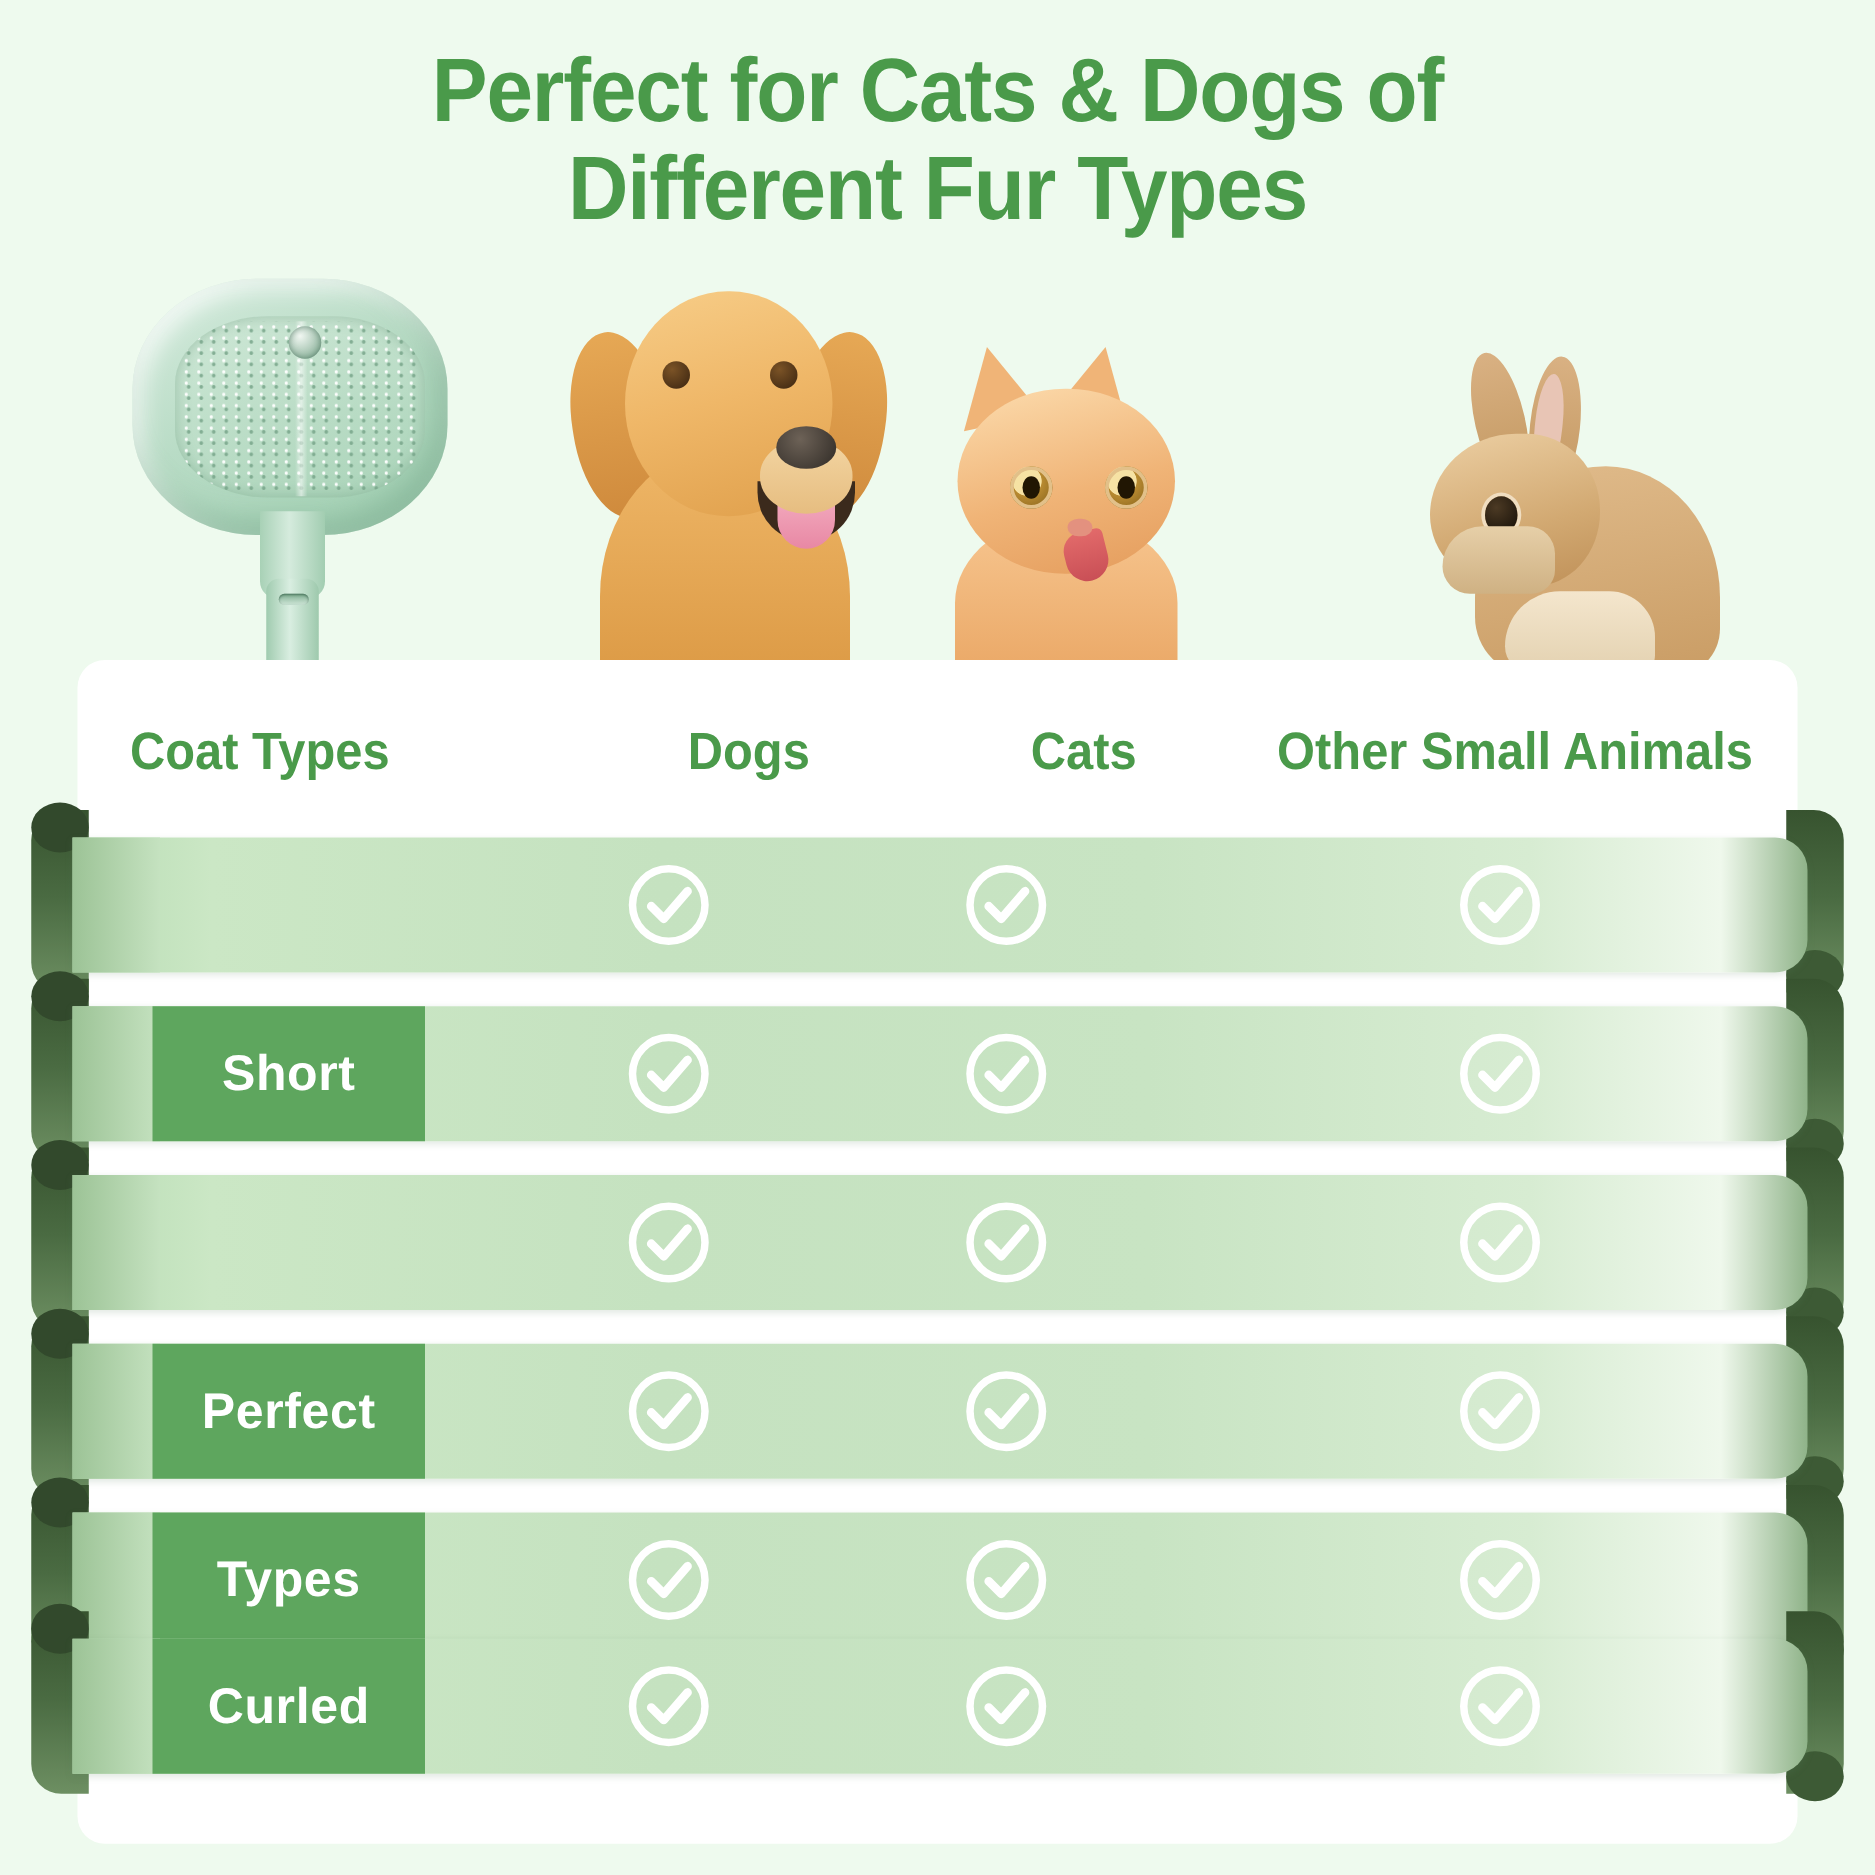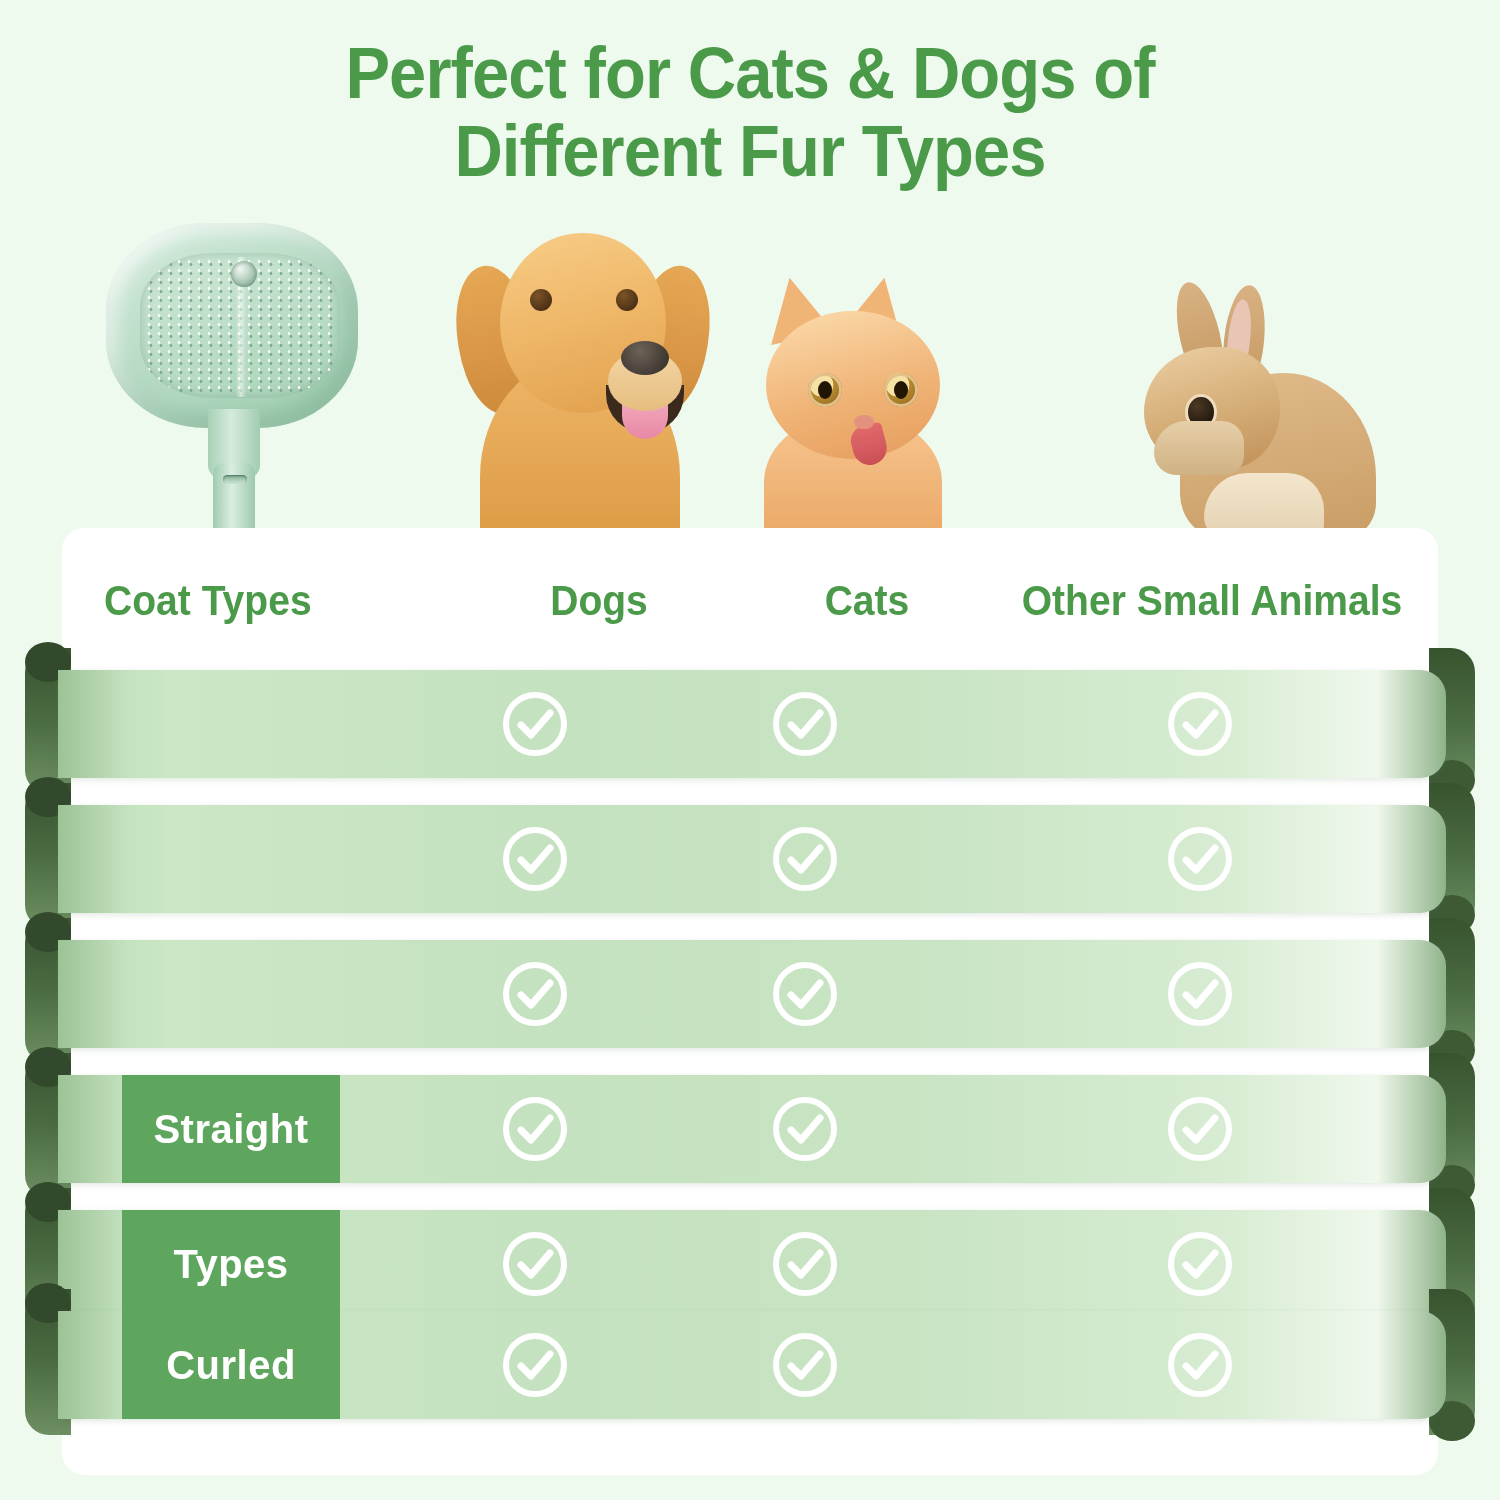--- a/index.html
+++ b/index.html
@@ -355,20 +355,23 @@
     <div class="ribbon" style="top: 783px;">
       <div class="tail left">
         <div class="tail-cap"></div>
       </div>
       <div class="tail right">
         <div class="tail-cap"></div>
       </div>
       <div class="band">
         <div class="band-shade-l"></div>
       </div>
+      <div class="chip">
+        <span class="chip-label">Short</span>
+      </div>
       <span class="check c1">
         <svg viewBox="0 0 70 70" aria-hidden="true">
           <circle cx="35" cy="35" r="29" fill="none" stroke="#ffffff" stroke-width="6"></circle>
           <path d="M21 36 L31 46 L50 24" fill="none" stroke="#ffffff" stroke-width="7" stroke-linecap="round" stroke-linejoin="round"></path>
         </svg>
       </span>
       <span class="check c2">
         <svg viewBox="0 0 70 70" aria-hidden="true">
           <circle cx="35" cy="35" r="29" fill="none" stroke="#ffffff" stroke-width="6"></circle>
           <path d="M21 36 L31 46 L50 24" fill="none" stroke="#ffffff" stroke-width="7" stroke-linecap="round" stroke-linejoin="round"></path>
@@ -414,21 +417,21 @@
       <div class="tail left">
         <div class="tail-cap"></div>
       </div>
       <div class="tail right">
         <div class="tail-cap"></div>
       </div>
       <div class="band">
         <div class="band-shade-l"></div>
       </div>
       <div class="chip">
-        <span class="chip-label">Straight</span>
+        <span class="chip-label">Perfect</span>
       </div>
       <span class="check c1">
         <svg viewBox="0 0 70 70" aria-hidden="true">
           <circle cx="35" cy="35" r="29" fill="none" stroke="#ffffff" stroke-width="6"></circle>
           <path d="M21 36 L31 46 L50 24" fill="none" stroke="#ffffff" stroke-width="7" stroke-linecap="round" stroke-linejoin="round"></path>
         </svg>
       </span>
       <span class="check c2">
         <svg viewBox="0 0 70 70" aria-hidden="true">
           <circle cx="35" cy="35" r="29" fill="none" stroke="#ffffff" stroke-width="6"></circle>

